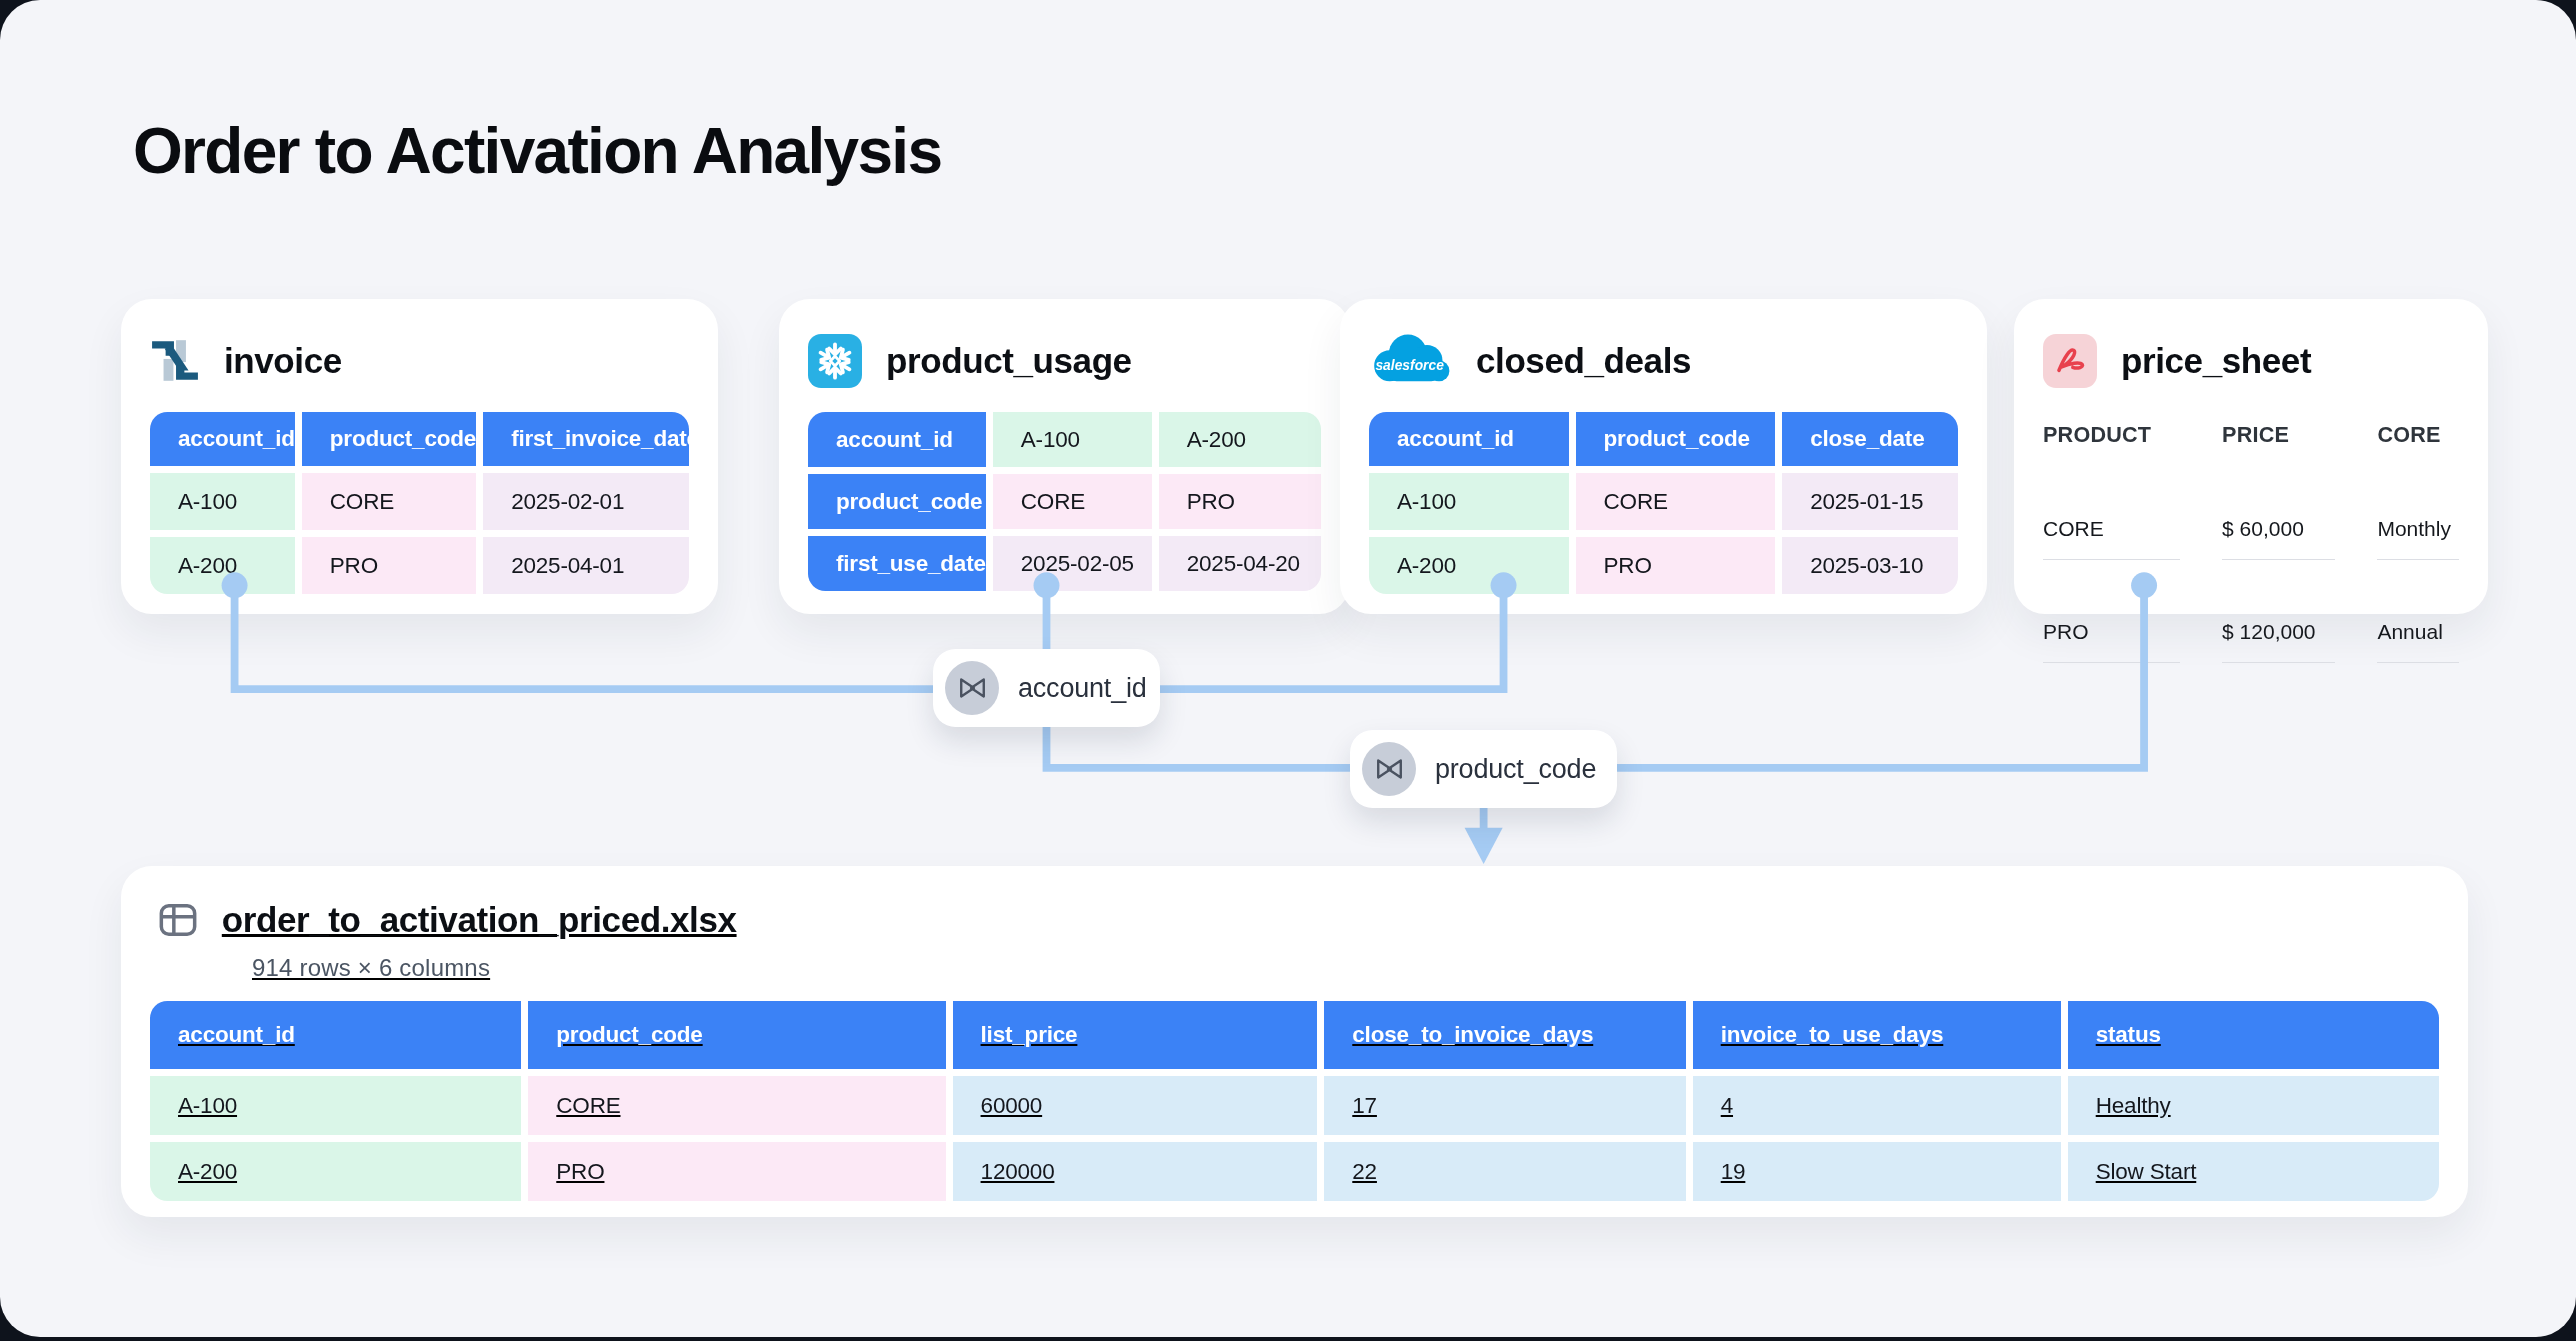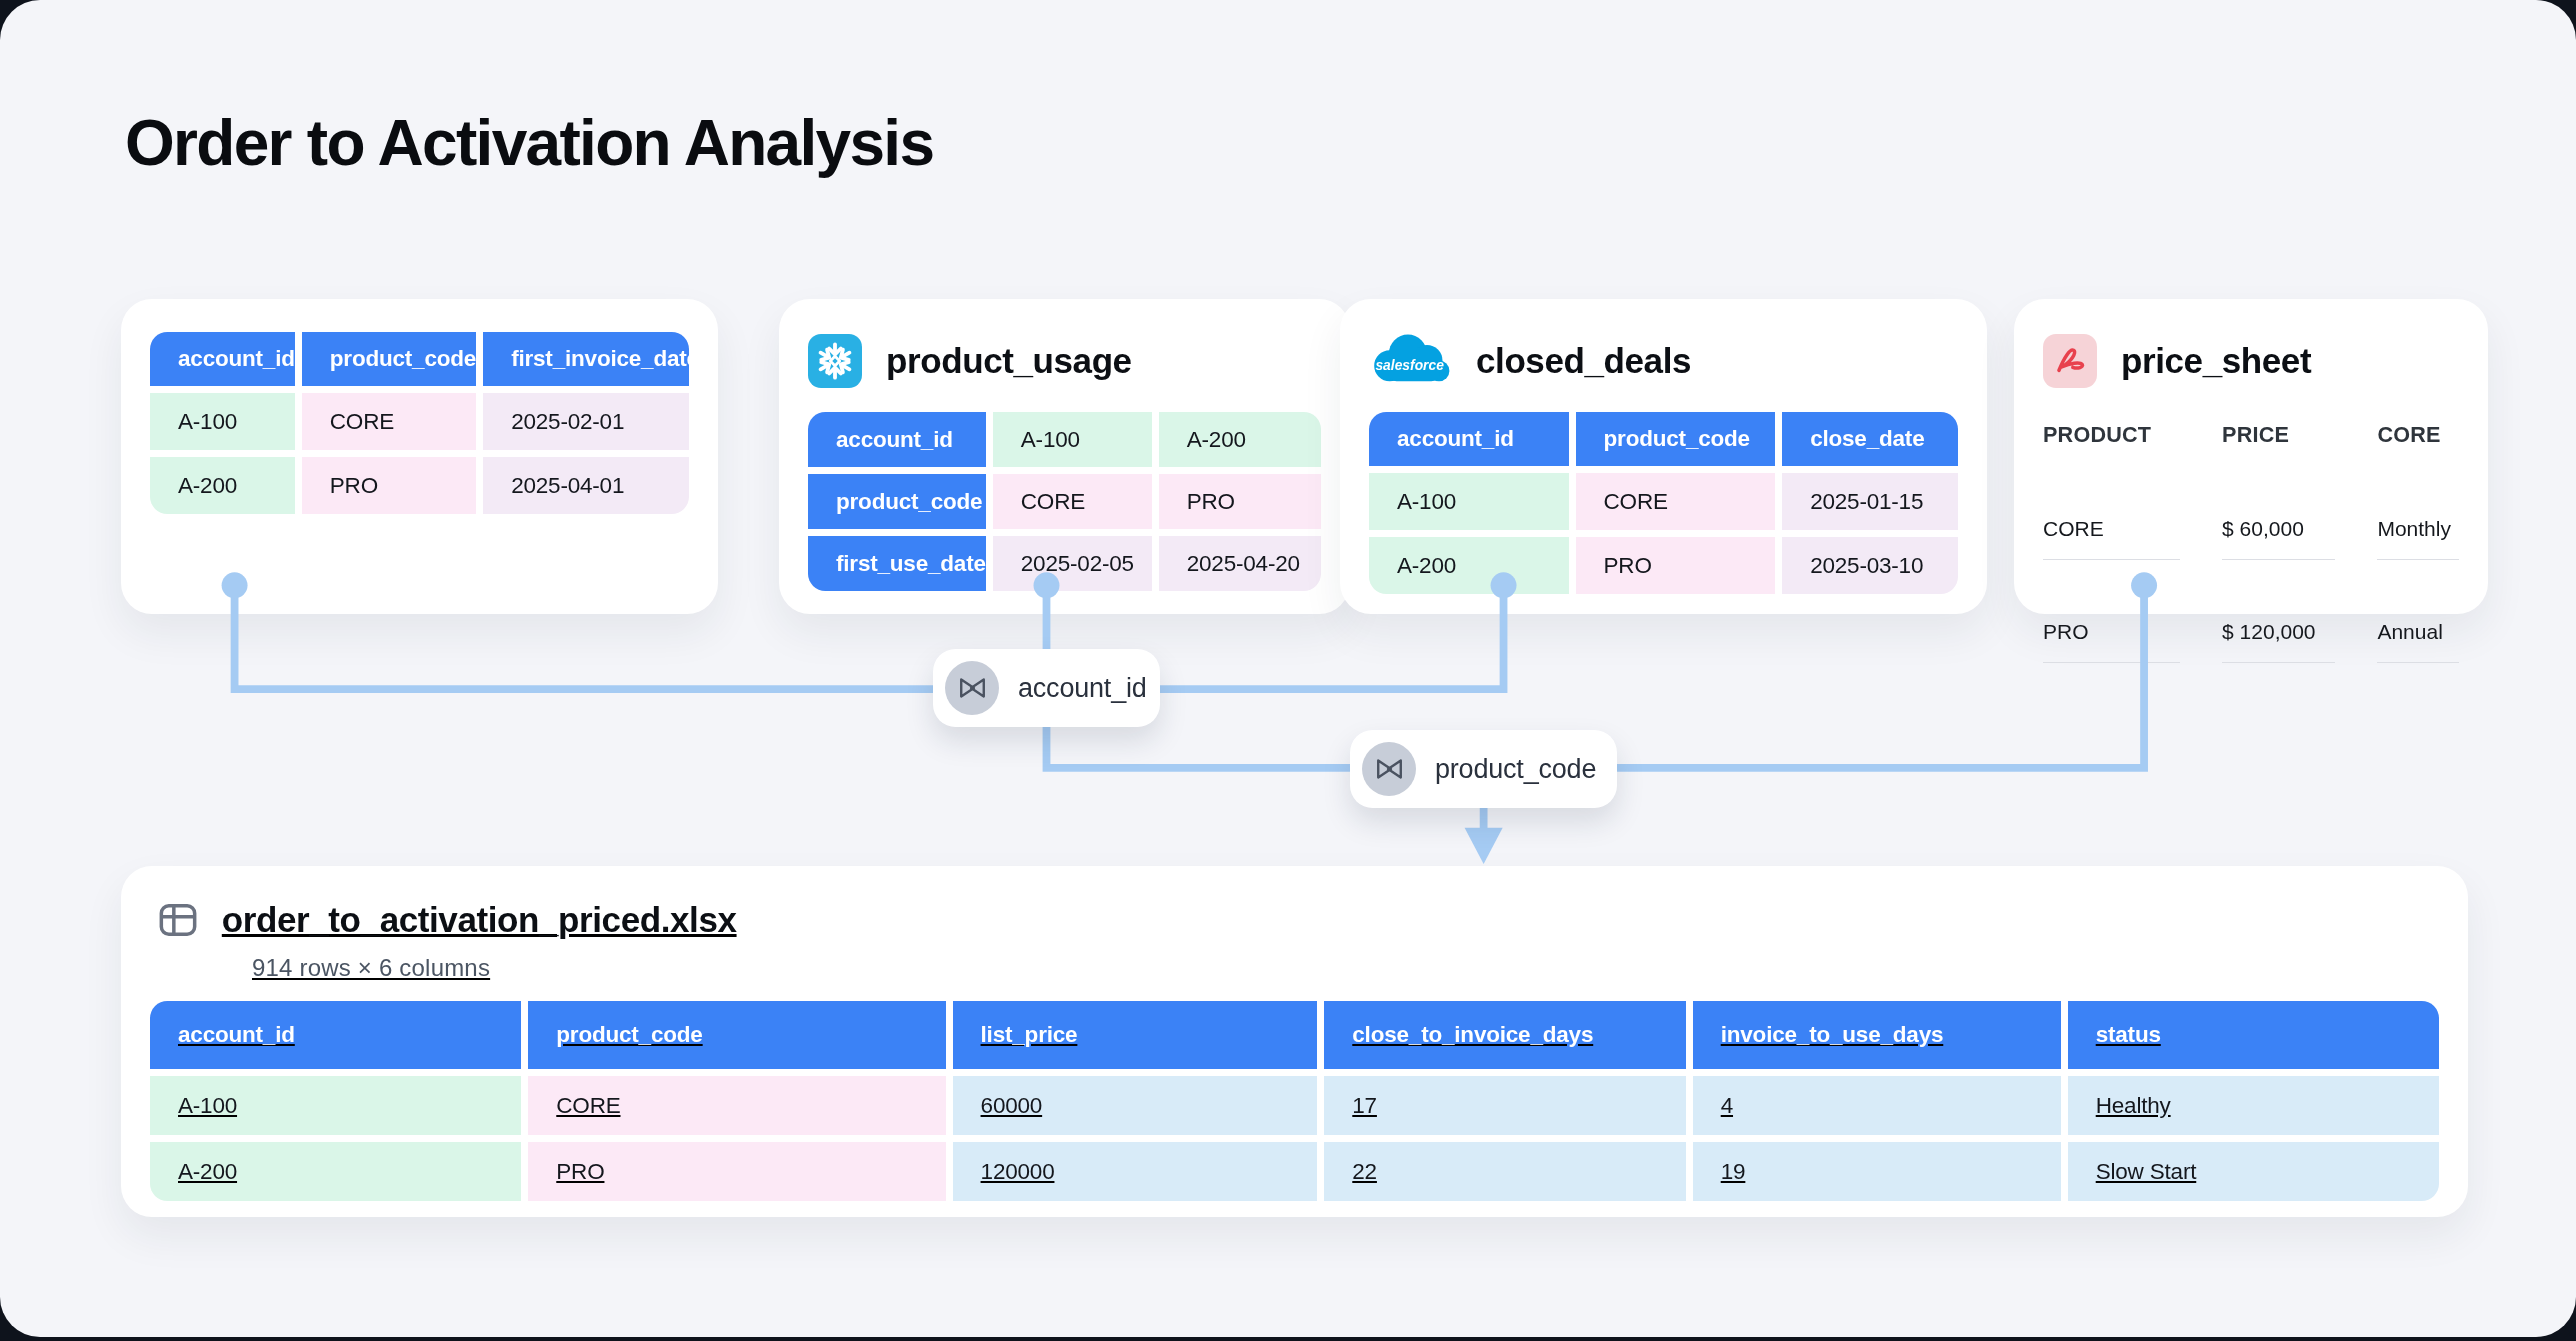--- a/index.html
+++ b/index.html
@@ -7,21 +7,21 @@
     width:2576px;height:1342px;overflow:hidden;position:relative;
     background:#0e131c;
     font-family:"Liberation Sans","DejaVu Sans",sans-serif;
     -webkit-font-smoothing:antialiased;
   }
   .canvas{
     position:absolute;left:0;top:0;width:2576px;height:1337px;
     background:var(--canvas,#f4f5f9);border-radius:40px;overflow:hidden;
   }
   .page-title{
-    position:absolute;left:121px;top:102px;margin:4px;
+    position:absolute;left:121px;top:102px;margin:12px;
     font-size:64px;font-weight:bold;letter-spacing:-1.7px;color:#0a0c10;
   }
   
   .card{
     position:absolute;top:299px;height:315px;background:#ffffff;
     border-radius:31px;box-shadow:0 19px 42px rgba(25,38,62,.07);
     padding:33px 29px 0;box-sizing:border-box;z-index:1;
   }
   .card-head{display:flex;align-items:center;gap:24px;height:57px;margin-bottom:23.4px;}
   .card-title{font-size:35px;font-weight:700;letter-spacing:-0.4px;color:#0c0f14;}
@@ -82,20 +82,32 @@
   .wires{position:absolute;left:0;top:0;z-index:2;pointer-events:none;}
 </style>
 </head>
 <body style="--canvas: #f4f5f9; --blue: #3b82f6; --green: #daf6e8; --pink: #fce9f6; --purple: #f3eaf6; --cellblue: #d8ebf8; --snowflake: #29b0e4; --pdf-tile: #f6d3d7; --join-circle: #c7cdd8;">
 
 <div class="canvas">
 
   <h1 class="page-title">Order to Activation Analysis</h1>
 
   <div class="card" style="left:121px;width:597px;">
+    <div class="card-head">
+      <span class="tile">
+        <svg width="50" height="47" viewBox="0 0 96 86">
+          <rect x="50" y="4" width="19" height="42" fill="#b9c9d6"></rect>
+          <rect x="26" y="40" width="19" height="42" fill="#b9c9d6"></rect>
+          <polygon points="4,6 46,6 46,34 30,34 30,20 4,20" fill="#1b5a7e"></polygon>
+          <polygon points="28,20 46,20 74,62 56,62" fill="#1b5a7e"></polygon>
+          <polygon points="92,80 50,80 50,52 66,52 66,66 92,66" fill="#1b5a7e"></polygon>
+        </svg>
+      </span>
+      <span class="card-title">invoice</span>
+    </div>
     <div class="tbl t-c1">
         <div class="th">account_id</div>
         <div class="th">product_code</div>
         <div class="th">first_invoice_date</div>
         <div class="td tint-green">A-100</div>
         <div class="td tint-pink">CORE</div>
         <div class="td tint-purple">2025-02-01</div>
         <div class="td tint-green">A-200</div>
         <div class="td tint-pink">PRO</div>
         <div class="td tint-purple">2025-04-01</div>

